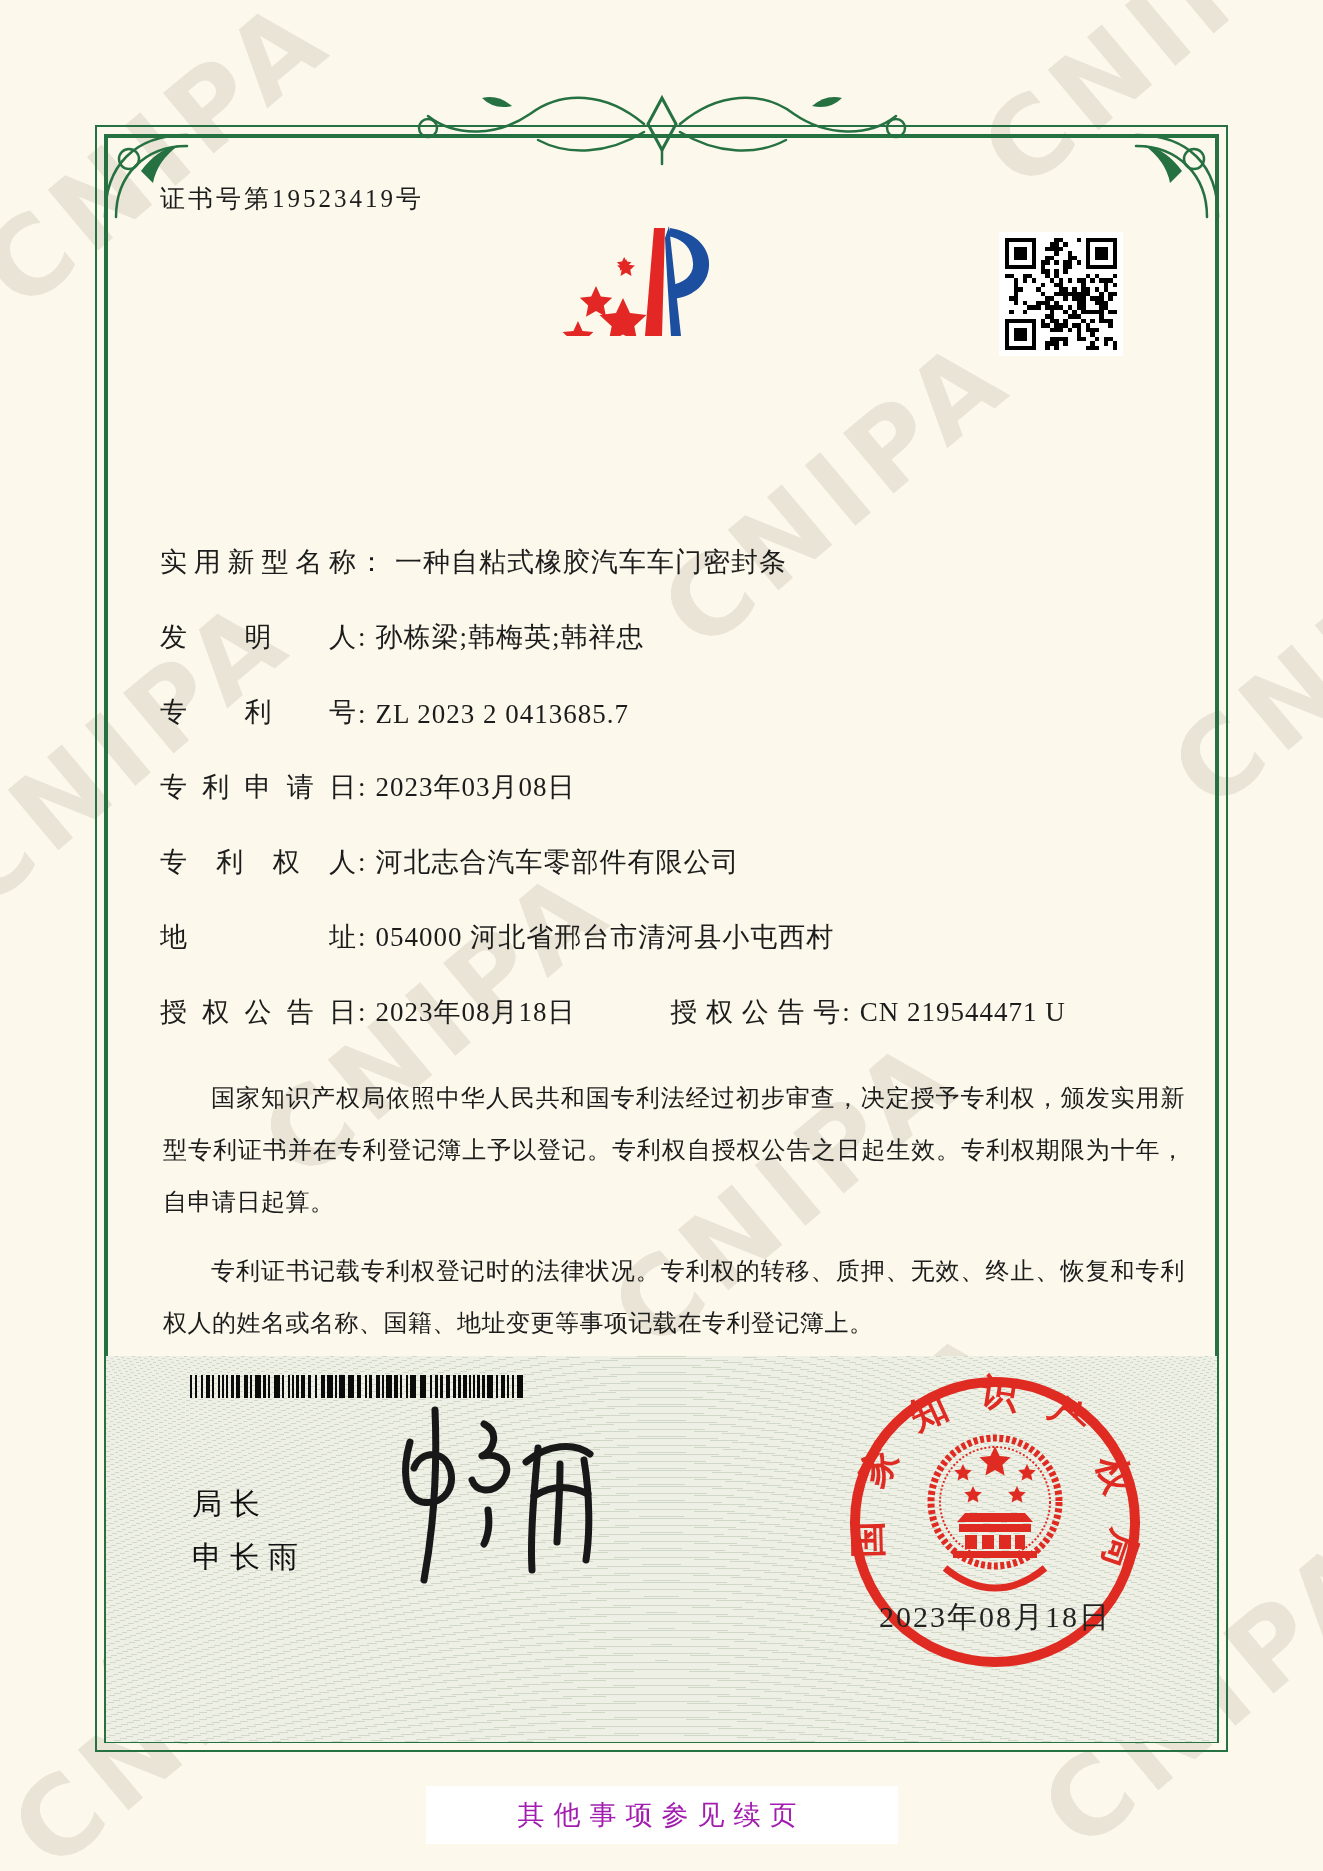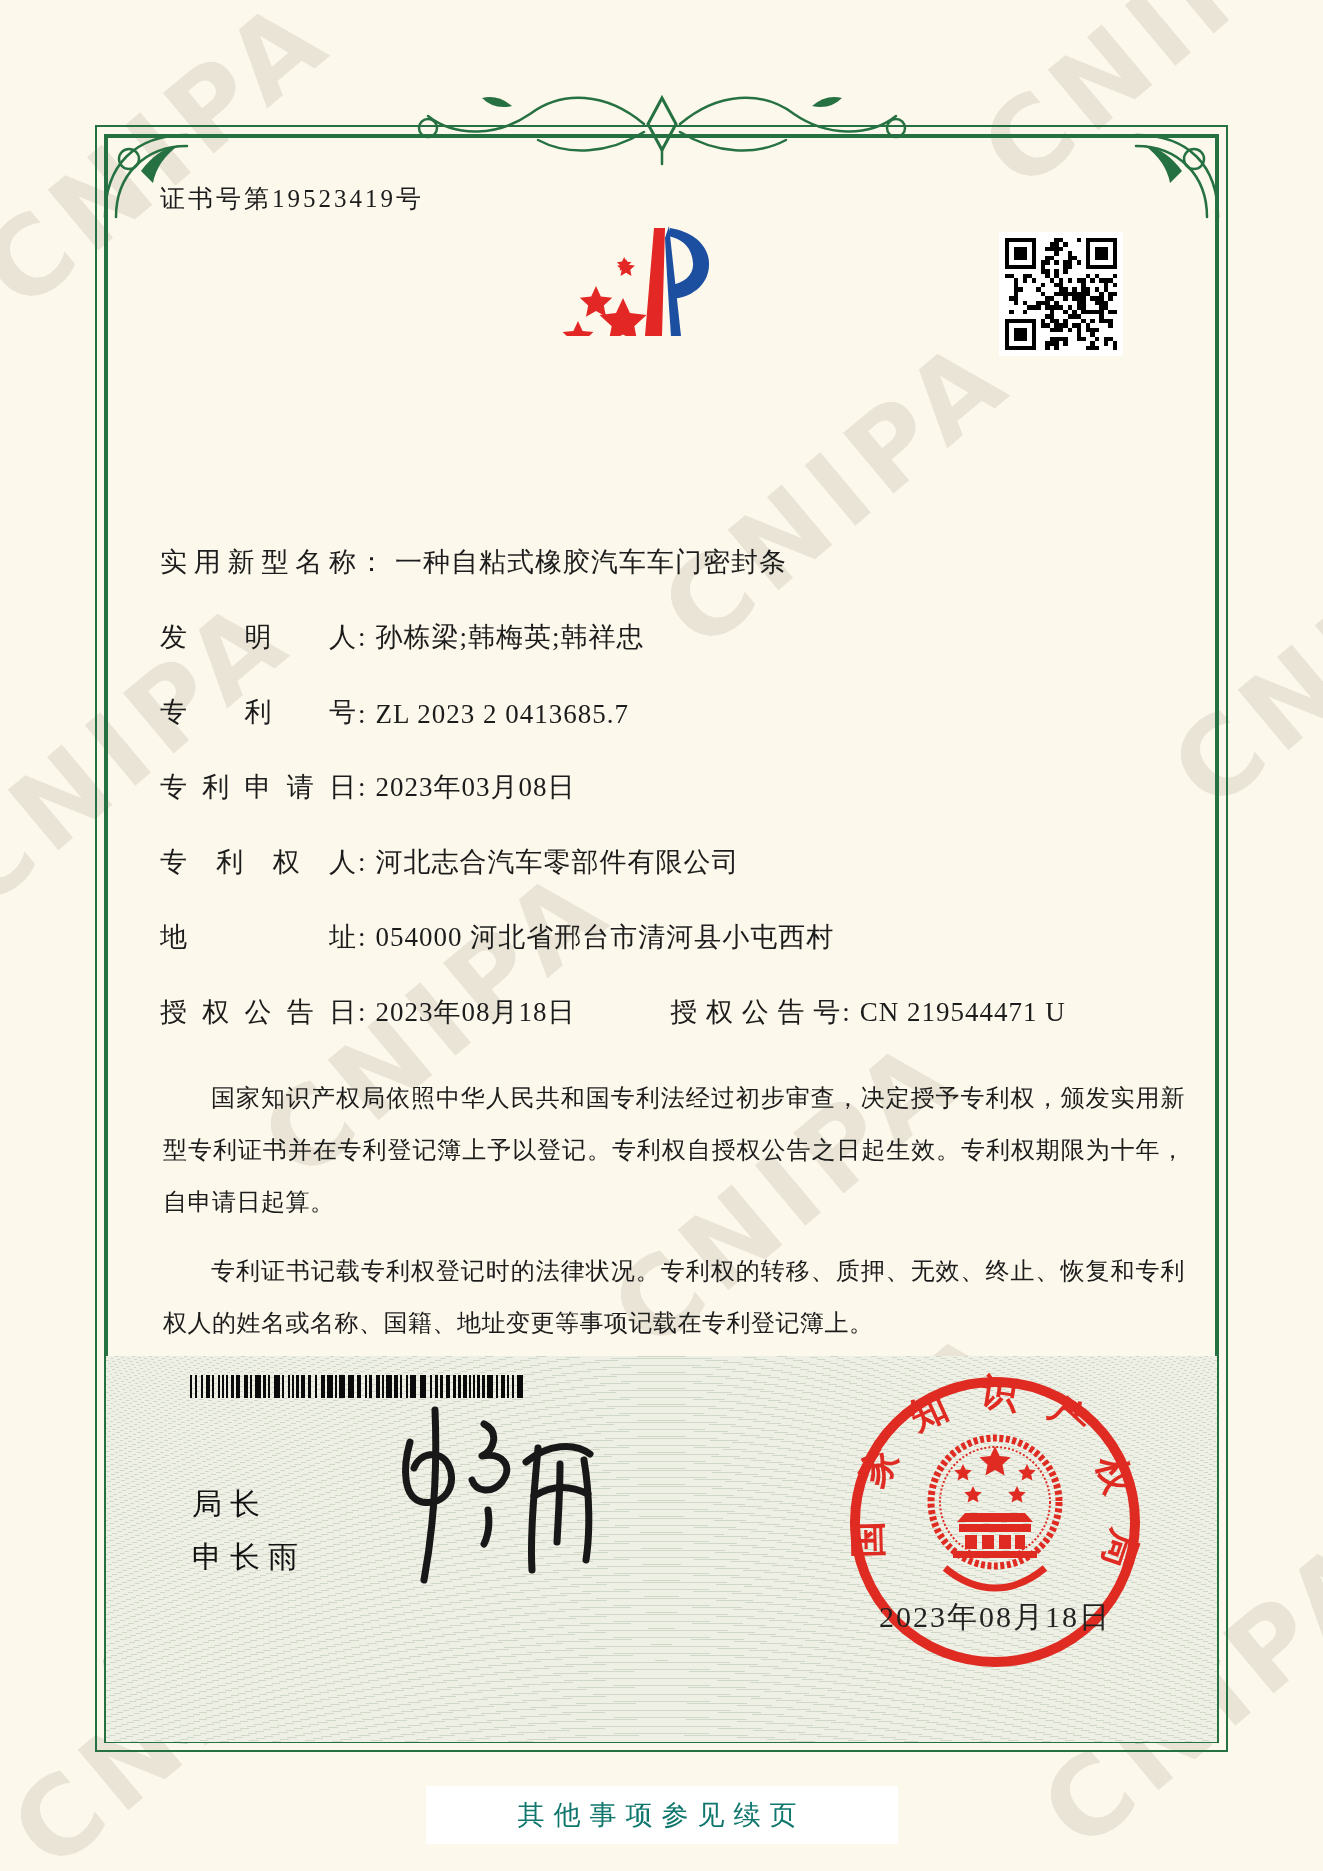--- a/index.html
+++ b/index.html
@@ -63,21 +63,21 @@
   .signature { position:absolute; left:388px; top:1402px; width:210px; height:195px; }
   .director-label { position:absolute; left:192px; top:1484px; font-family:"Liberation Sans","DejaVu Sans",sans-serif; font-size:30px; color:#121212; letter-spacing:8px; }
   .director-name  { position:absolute; left:192px; top:1537px; font-family:"Liberation Sans","DejaVu Sans",sans-serif; font-size:30px; color:#121212; letter-spacing:8px; }
   .seal { position:absolute; left:845px; top:1372px; width:300px; height:300px; opacity:0.96; }
   
   .page-num { position:absolute; left:0; top:1710px; width:100%; text-align:center; font-size:21px; letter-spacing:2px; }
   .cont-box {
     position:absolute; left:50%; top:1786px; transform:translateX(-50%);
     width:472px; height:58px; background:#ffffff;
     display:flex; align-items:center; justify-content:center;
-    font-size:27px; letter-spacing:9px; color:#0f766e;
+    font-size:27px; letter-spacing:9px; color:#a21caf;
   }
   .green { stroke:#267142; fill:none; stroke-linecap:round; }
 </style>
 </head>
 <body>
 
 <div class="page">
 
   <span class="wm" style="left:-50px;  top:90px;">CNIPA</span>
   <span class="wm" style="left:950px;  top:-30px;">CNIPA</span>

